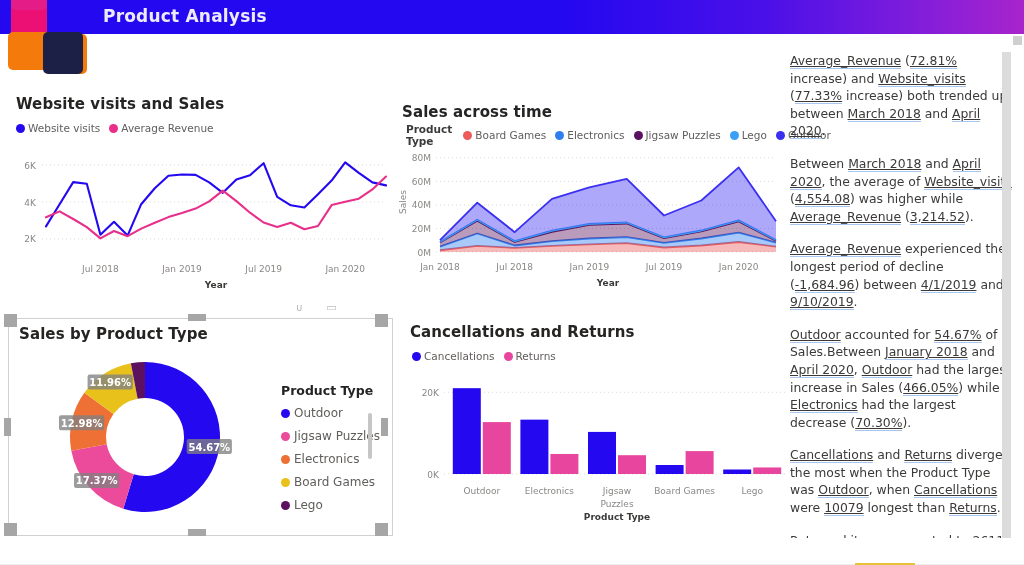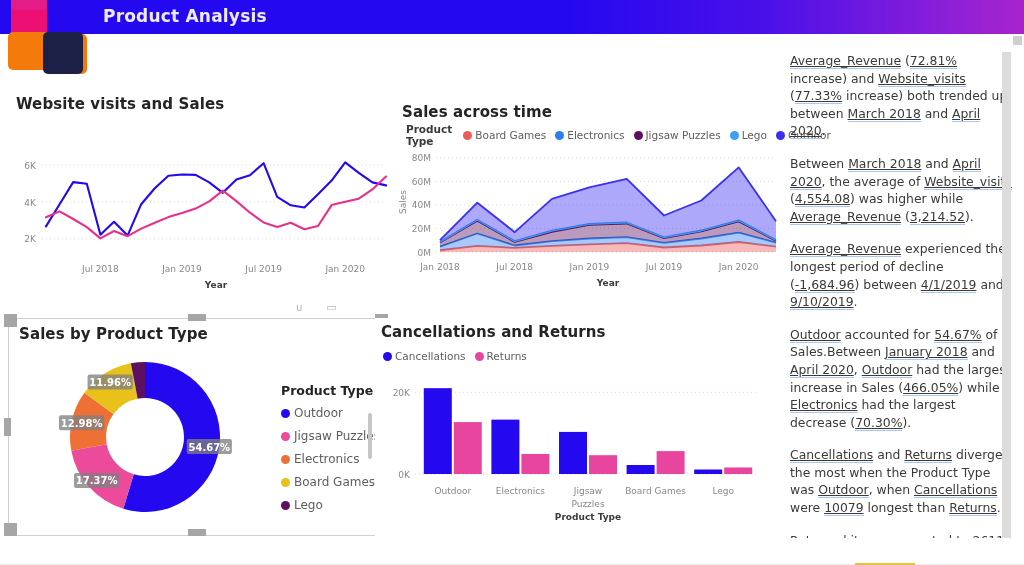--- a/index.html
+++ b/index.html
@@ -69,21 +69,21 @@
   .donut-legend .dl-title { font-size: 12.5px; font-weight: 700; color: #252423; margin-bottom: 8px; }
   .donut-legend .dl-item { display: flex; align-items: center; gap: 4px; font-size: 12px; color: #605e5c; margin-bottom: 9px; }
   .donut-legend .dot { width: 9px; height: 9px; }
   .dl-scroll { position: absolute; right: 8px; top: 30px; width: 4px; height: 46px; background: #c8c6c4; border-radius: 2px; }
 
   .slice-label {
     font-size: 10px; font-weight: 700; fill: #ffffff;
   }
 
   
-  #v-bars { left: 375px; top: 318px; width: 388px; height: 218px; }
+  #v-bars { left: 404px; top: 318px; width: 388px; height: 218px; }
   #v-bars .vtitle { position: absolute; left: 6px; top: 5px; }
   #v-bars .legend { position: absolute; left: 8px; top: 32px; }
 
   
   #v-text {
     position: absolute; left: 790px; top: 52px; width: 224px; height: 486px;
     overflow: hidden;
   }
   .para { font-size: 12.4px; line-height: 17.6px; color: #3b3a39; margin-bottom: 15px; }
   .u { border-bottom: 1px solid #a8c7f0; text-decoration: underline; }
@@ -105,20 +105,30 @@
     <div class="sq sq-pink"></div>
     <div class="sq sq-mag"></div>
     <div class="sq sq-shadow"></div>
     <div class="sq sq-org"></div>
     <div class="sq sq-navy"></div>
   </div>
   <div class="corner-scroll"></div>
 
   <div class="visual" id="v-line">
     <div class="vtitle">Website visits and Sales</div>
+    <div class="legend">
+      <span class="legend-item">
+        <span class="dot" style="background:#2408f0"></span>
+        <span>Website visits</span>
+      </span>
+      <span class="legend-item">
+        <span class="dot" style="background:#e8308a"></span>
+        <span>Average Revenue</span>
+      </span>
+    </div>
     <svg id="svg-line" width="382" height="160" style="position:absolute;left:0;top:50px">
         <line x1="34" x2="378" y1="96.92307692307692" y2="96.92307692307692" stroke="#d9d9d9" stroke-width="1" stroke-dasharray="1,3"></line>
         <text x="28" y="100.42307692307692" class="axis-label" text-anchor="end">2K</text>
         <line x1="34" x2="378" y1="60" y2="60" stroke="#d9d9d9" stroke-width="1" stroke-dasharray="1,3"></line>
         <text x="28" y="63.5" class="axis-label" text-anchor="end">4K</text>
         <line x1="34" x2="378" y1="23.07692307692308" y2="23.07692307692308" stroke="#d9d9d9" stroke-width="1" stroke-dasharray="1,3"></line>
         <text x="28" y="26.57692307692308" class="axis-label" text-anchor="end">6K</text>
         <path d="M38.0,84.4 L51.6,62.2 L65.2,40.1 L78.8,41.7 L92.4,92.7 L106.0,79.8 L119.6,93.6 L133.2,62.2 L146.8,46.2 L160.4,33.8 L174.0,32.5 L187.6,32.9 L201.2,40.4 L214.8,50.8 L228.4,37.5 L242.0,33.2 L255.6,21.2 L269.2,54.8 L282.8,63.3 L296.4,65.5 L310.0,52.2 L323.6,38.6 L337.2,20.3 L350.8,30.8 L364.4,40.4 L378.0,43.4" fill="none" stroke="#2408f0" stroke-width="2.1" stroke-linejoin="round" stroke-linecap="round"></path>
         <path d="M38.0,75.3 L51.6,69.4 L65.2,77.0 L78.8,85.1 L92.4,96.4 L106.0,89.0 L119.6,94.2 L133.2,86.6 L146.8,80.7 L160.4,75.1 L174.0,71.1 L187.6,66.6 L201.2,59.4 L214.8,48.6 L228.4,59.1 L242.0,70.7 L255.6,80.5 L269.2,84.9 L282.8,80.7 L296.4,87.3 L310.0,84.0 L323.6,63.1 L337.2,59.8 L350.8,56.7 L364.4,47.4 L378.0,34.5" fill="none" stroke="#e8308a" stroke-width="2.1" stroke-linejoin="round" stroke-linecap="round"></path>
         <text x="92.4" y="130" class="axis-label" text-anchor="middle">Jul 2018</text>

